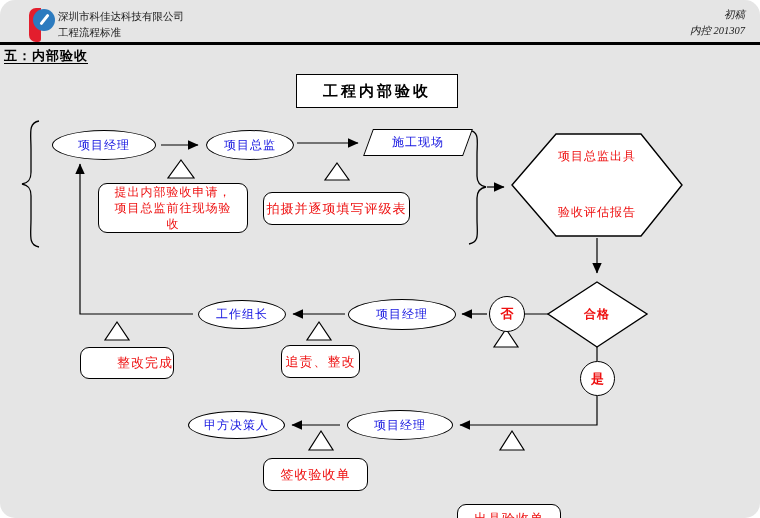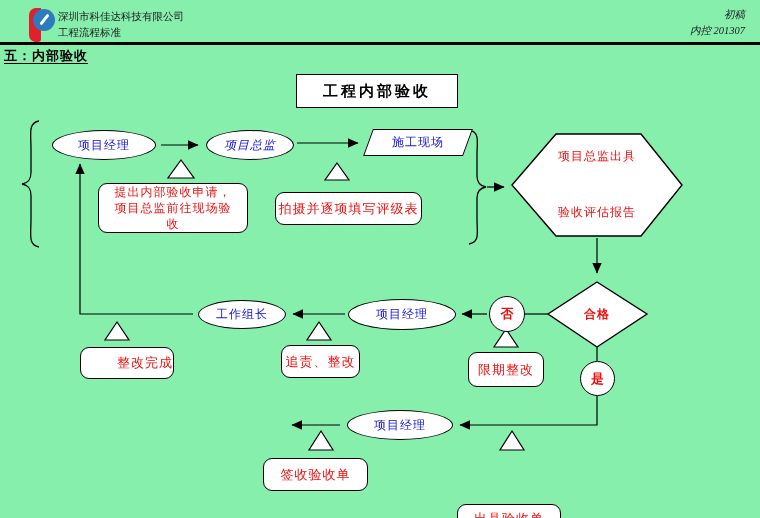--- a/index.html
+++ b/index.html
@@ -1,17 +1,17 @@
 <!DOCTYPE html>
 <html style="--node_blue: #1414e0; --note_red: #ee1010; --line_black: #000000; --logo_red: #e31e2d; --logo_blue: #2c7bbf;"><head>
 <meta charset="utf-8">
 <style>
   html,body{margin:0;padding:0;background:#fff;}
-  .page{position:relative;width:760px;height:518px;background:#86efac;overflow:hidden;
-        font-family:"DejaVu Sans","Liberation Sans",sans-serif;color:#000;}
+  .page{position:relative;width:760px;height:518px;background:#e5e5e5;overflow:hidden;
+        font-family:"DejaVu Sans","Liberation Sans",sans-serif;color:#000;border-radius:15px;}
   
   .logo{position:absolute;left:29px;top:5px;width:27px;height:38px;}
   .logo-red{position:absolute;left:0;top:3px;width:12px;height:34px;background:var(--logo_red,#e31e2d);
             border-radius:7px 0 3px 7px;}
   .logo-blue{position:absolute;left:4px;top:4px;width:22px;height:22px;border-radius:50%;
              background:var(--logo_blue,#2c7bbf);}
   .logo-slash{position:absolute;left:10px;top:4px;width:3px;height:13px;background:#fff;
               transform:rotate(38deg);border-radius:2px;}
   .company-block{position:absolute;left:58px;top:9px;font-family:"Liberation Serif","DejaVu Serif",serif;
                  font-size:10.5px;line-height:1.5;color:#1a1a1a;}
@@ -89,40 +89,40 @@
     <polygon points="321,431 333,450 309,450" fill="#fff" stroke="#000" stroke-width="1.2"></polygon>
     <polygon points="512,431 524,450 500,450" fill="#fff" stroke="#000" stroke-width="1.2"></polygon>
 
     <polygon points="512,185 556,134 641,134 682,185 641,236 556,236" fill="#fff" stroke="#000" stroke-width="1.4"></polygon>
     <polygon points="597,282 647,314 597,347 548,314" fill="#fff" stroke="#000" stroke-width="1.4"></polygon>
   </svg>
 
   <div class="node title-box" style="left:296px;top:74px;width:162px;height:34px;">工程内部验收</div>
 
   <div class="node ellipse" style="left:52px;top:130px;width:104px;height:30px;">项目经理</div>
-  <div class="node ellipse" style="left:206px;top:130px;width:88px;height:30px;font-style:italic;">项目总监</div>
+  <div class="node ellipse" style="left:206px;top:130px;width:88px;height:30px;">项目总监</div>
   <div class="node para" style="left:368px;top:129px;width:100px;height:27px;">
     <span>施工现场</span>
   </div>
 
   <div class="free-label" style="left:512px;top:148px;width:170px;">项目总监出具</div>
   <div class="free-label" style="left:512px;top:204px;width:170px;">验收评估报告</div>
 
   <div class="node note" style="left:98px;top:183px;width:150px;height:50px;font-size:12px;">
     <span class="wrap-narrow">提出内部验收申请，项目总监前往现场验收</span>
   </div>
-  <div class="node note" style="left:263px;top:192px;width:147px;height:33px;margin-left:12px;">拍摄并逐项填写评级表</div>
+  <div class="node note" style="left:263px;top:192px;width:147px;height:33px;">拍摄并逐项填写评级表</div>
 
   <div class="free-label bold" style="left:548px;top:306px;width:98px;">合格</div>
   <div class="node circle" style="left:489px;top:296px;width:36px;height:36px;">否</div>
   <div class="node circle" style="left:580px;top:361px;width:35px;height:35px;">是</div>
-  <div class="node note" style="left:468px;top:352px;width:76px;height:35px;">限期整改</div>
 
   <div class="node ellipse" style="left:348px;top:299px;width:108px;height:31px;">项目经理</div>
   <div class="node ellipse" style="left:198px;top:300px;width:88px;height:29px;">工作组长</div>
   <div class="node note" style="left:281px;top:345px;width:79px;height:33px;">追责、整改</div>
   <div class="node note" style="left:80px;top:347px;width:94px;height:32px;padding-left:36px;">整改完成</div>
 
   <div class="node ellipse" style="left:347px;top:410px;width:106px;height:30px;">项目经理</div>
+  <div class="node ellipse" style="left:188px;top:411px;width:97px;height:28px;">甲方决策人</div>
   <div class="node note" style="left:263px;top:458px;width:105px;height:33px;">签收验收单</div>
   <div class="node note" style="left:457px;top:458px;width:104px;height:30px;margin-top:46px;">出具验收单</div>
 
 </div>
 
 </body></html>

